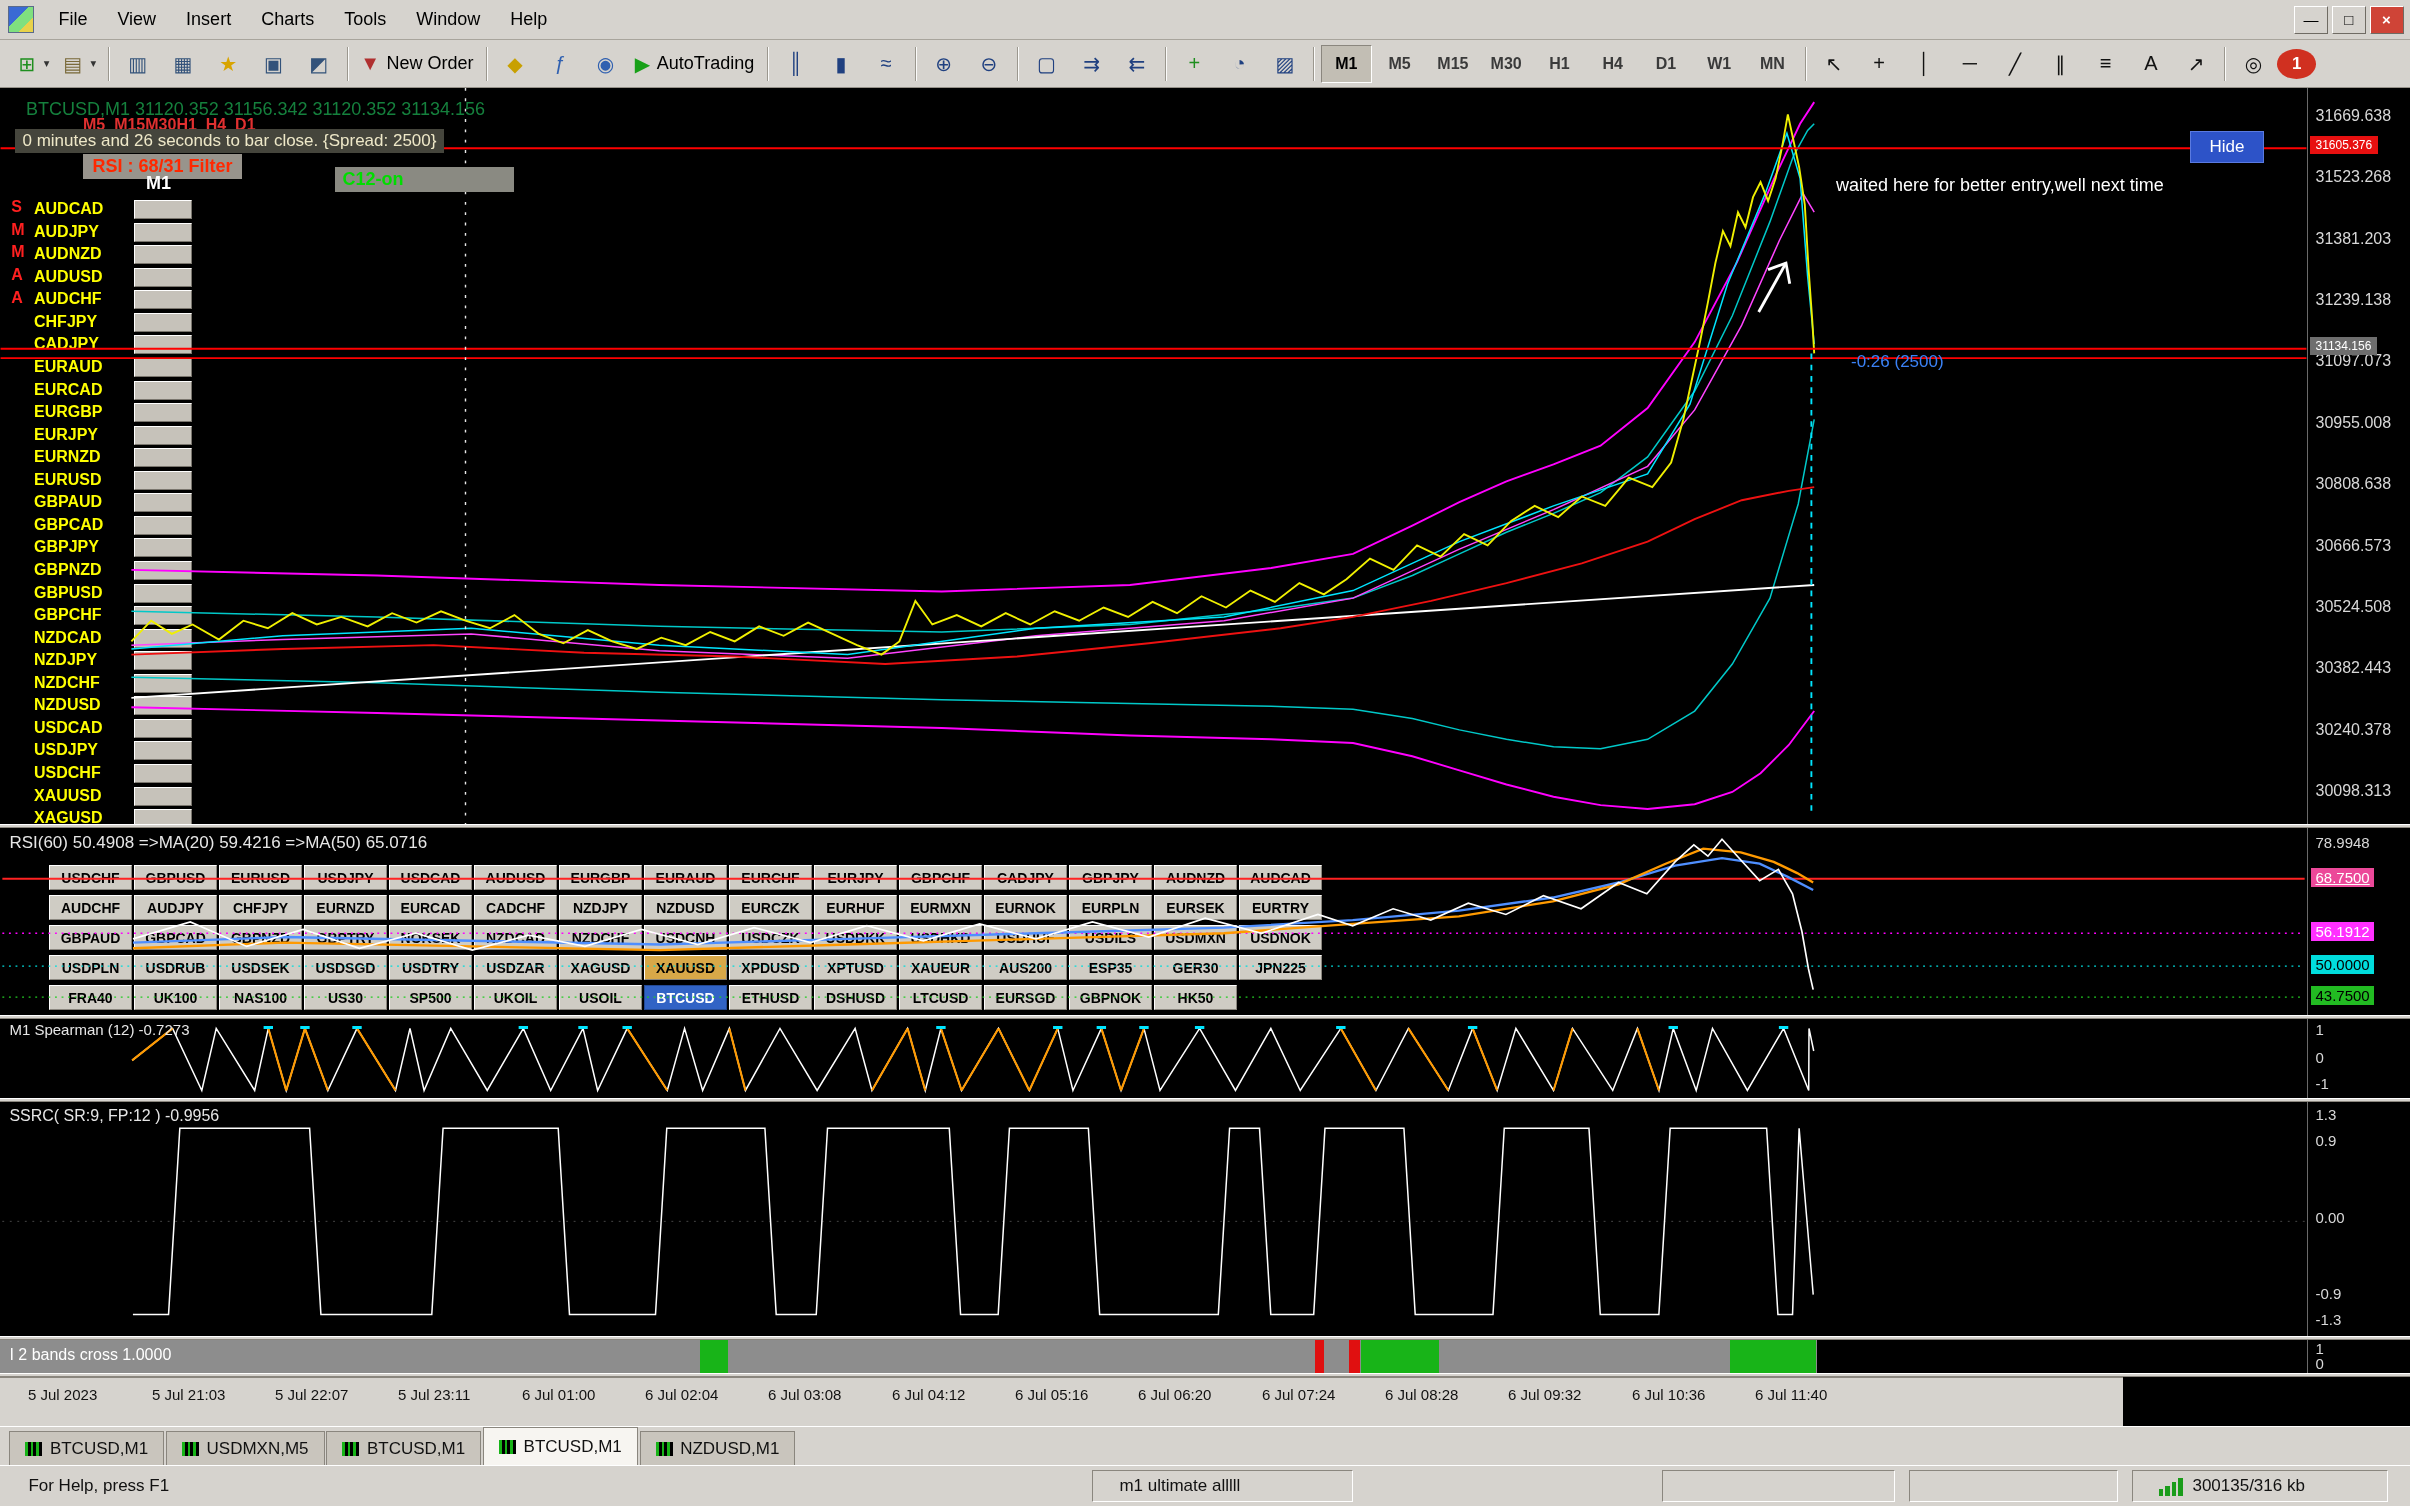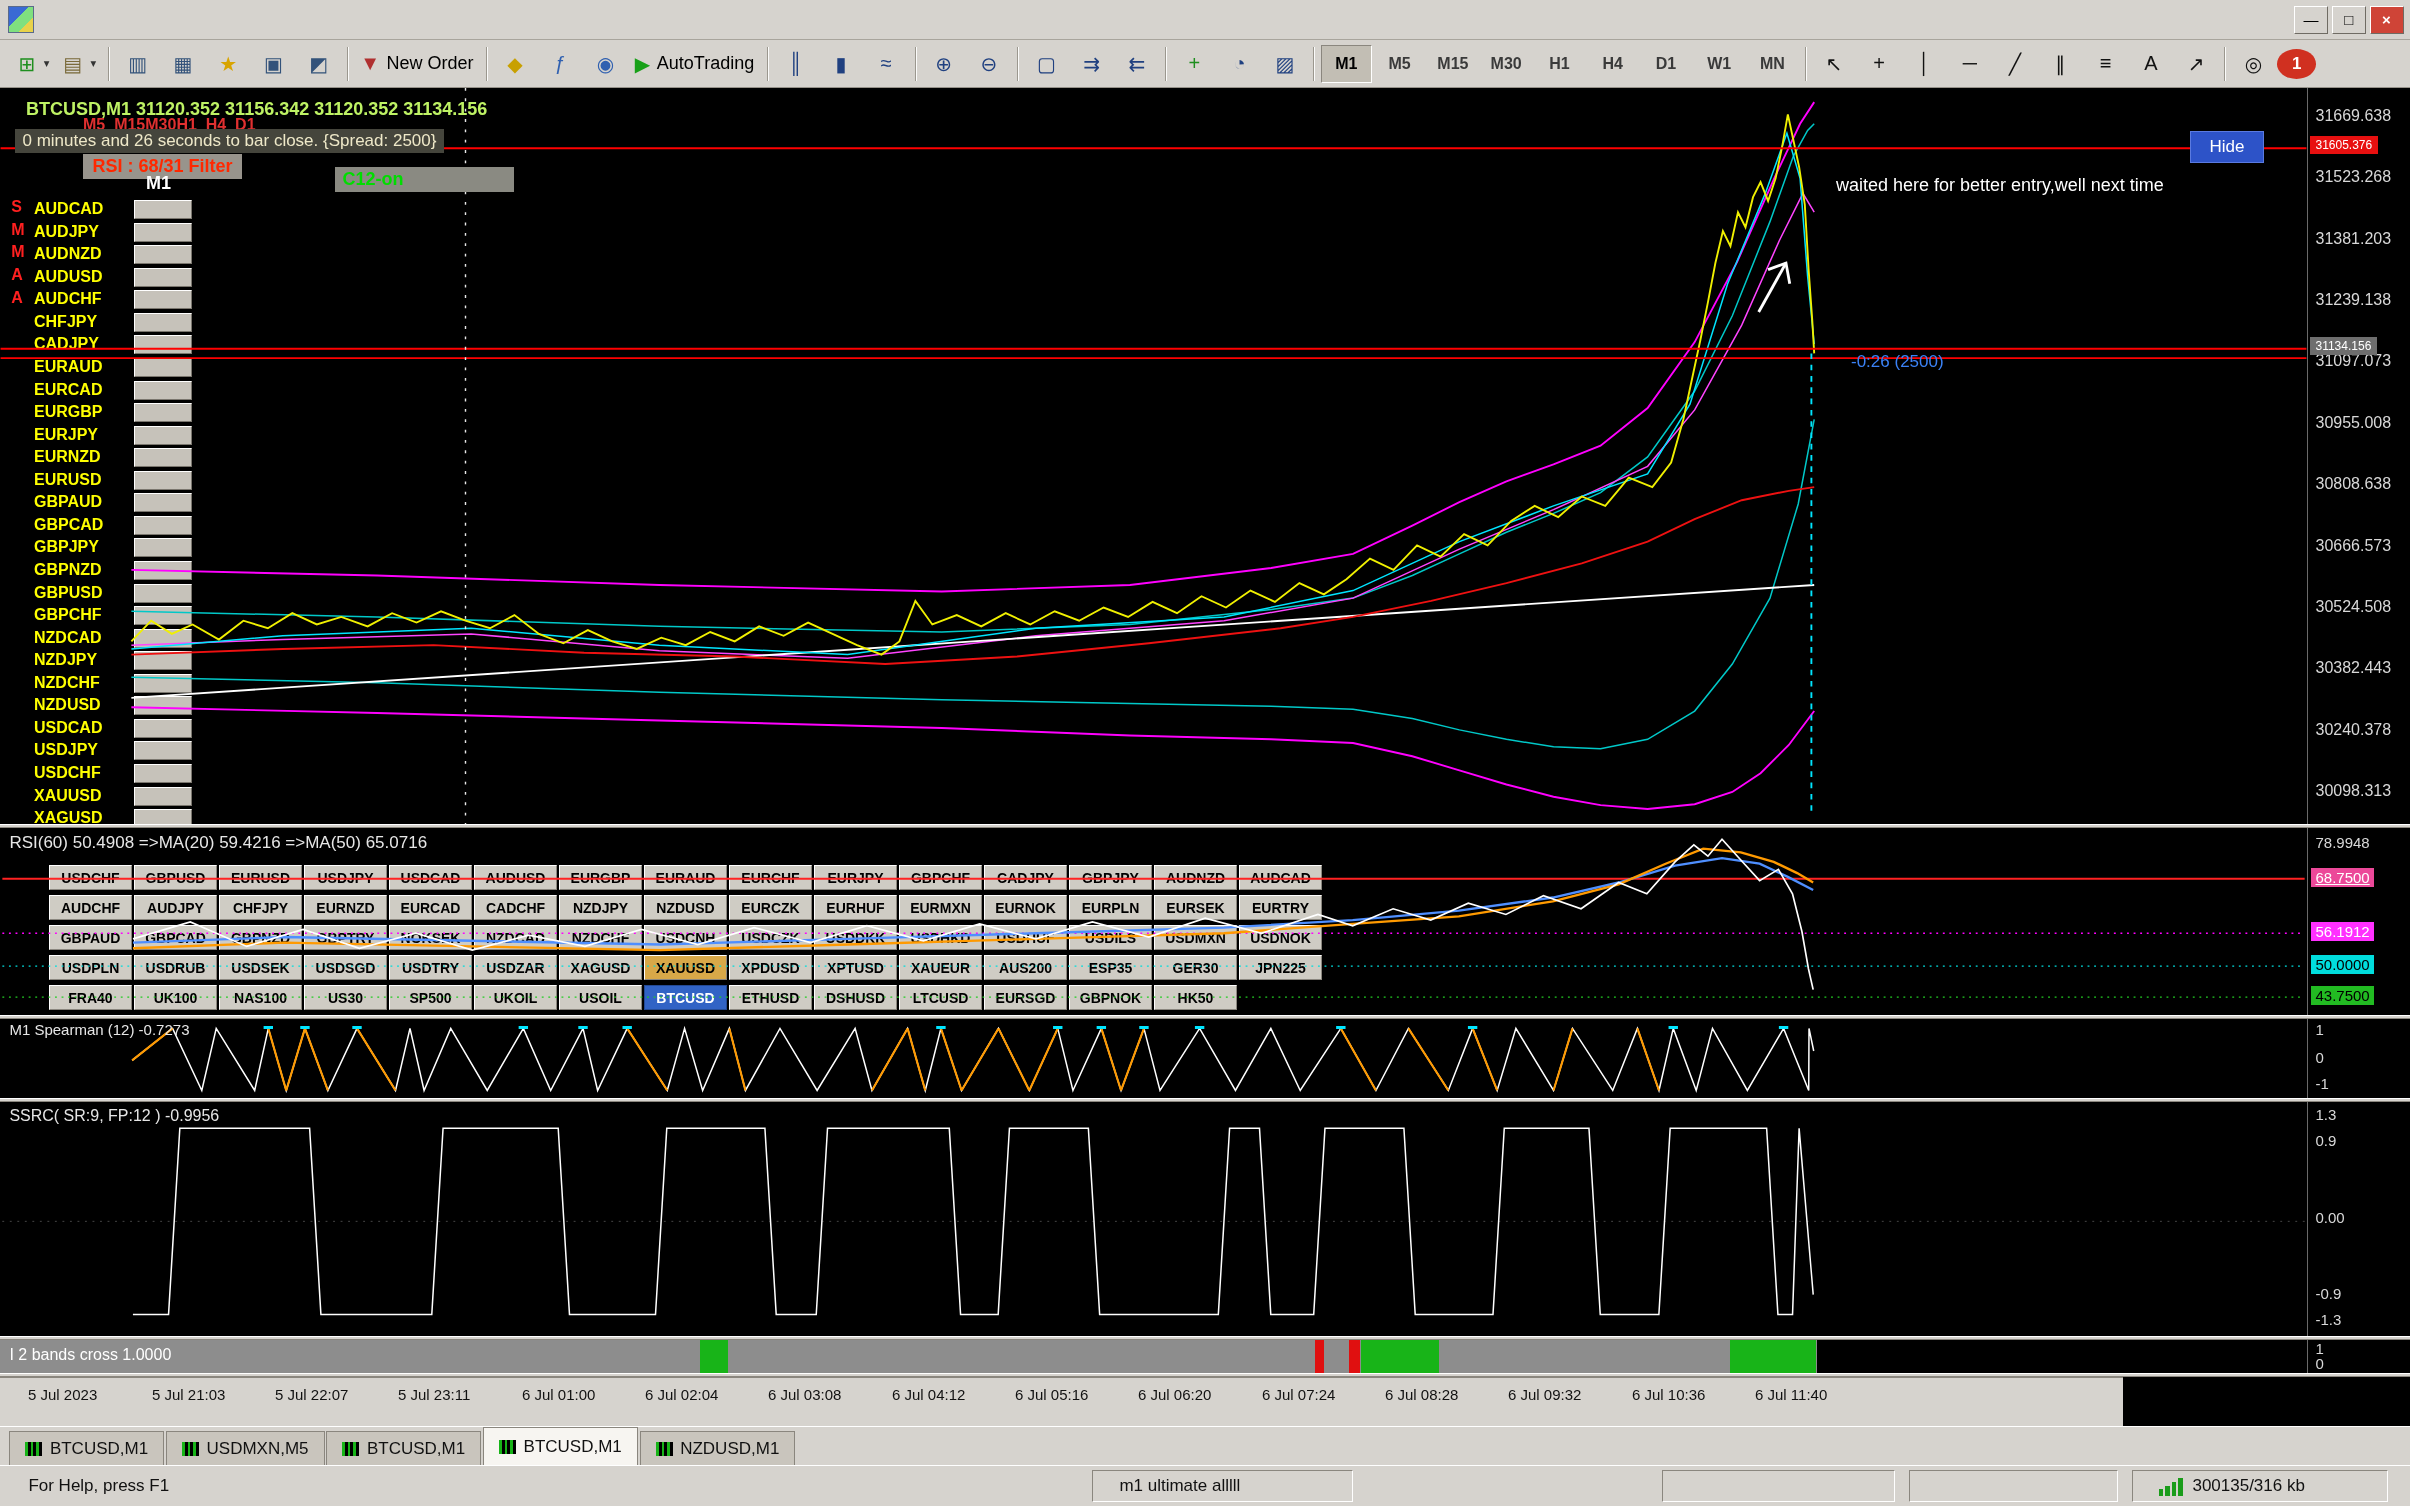--- a/index.html
+++ b/index.html
@@ -39,21 +39,21 @@
   #spearman-panel{position:absolute;top:1019px;left:0;width:2307px;height:79px;background:#000;overflow:hidden;}
   #spearman-axis{position:absolute;top:1019px;left:2307px;width:104px;height:79px;background:#000;border-left:0.9px solid #6a6a6a;}
   #ssrc-panel{position:absolute;top:1102px;left:0;width:2307px;height:234px;background:#000;overflow:hidden;}
   #ssrc-axis{position:absolute;top:1102px;left:2307px;width:104px;height:234px;background:#000;border-left:0.9px solid #6a6a6a;}
   #bands-panel{position:absolute;top:1340px;left:0;width:2307px;height:33px;background:#000;overflow:hidden;}
   #bands-axis{position:absolute;top:1340px;left:2307px;width:104px;height:33px;background:#000;border-left:0.9px solid #6a6a6a;}
   #time-axis{position:absolute;top:1377px;left:0;width:2123px;height:49px;background:#d6d3ce;border-top:0.9px solid #8a867e;}
   .time-label{position:absolute;top:7.5px;font-size:15px;color:#111;}
   
   .ov{position:absolute;white-space:nowrap;}
-  #ohlc{left:26px;top:11.3px;font-size:18px;color:#bef264;font-weight:bold;}
+  #ohlc{left:26px;top:11.3px;font-size:18px;color:#15803d;}
   #tf-label{left:83px;top:28px;font-size:16px;color:#e03030;font-weight:bold;}
   #barclose{left:15px;top:41px;font-size:17px;color:#eee8c8;background:#45453c;padding:1.9px 7.5px;}
   #rsifilter{left:83px;top:66px;font-size:18px;font-weight:bold;color:#ff2800;background:#98948c;padding:1.9px 9.4px;}
   #c12{left:335px;top:79px;width:179px;font-size:18px;font-weight:bold;color:#00dd00;background:#8a8a82;padding:1.9px 7.5px;box-sizing:border-box;}
   #m1col{left:146px;top:85px;font-size:18px;font-weight:bold;color:#fff;}
   #hide-btn{left:2190px;top:43px;width:72px;height:30px;background:#2d53c8;color:#fff;font-size:17px;
             display:flex;align-items:center;justify-content:center;border:0.9px solid #5a7ae0;}
   #annotation{left:1836px;top:87px;font-size:18px;color:#fff;}
   #countdown{left:1851px;top:264px;font-size:17px;color:#3b82f6;}
   .red-letter{position:absolute;left:11.3px;font-size:16px;font-weight:bold;color:#ff2020;}
@@ -94,20 +94,29 @@
                border:0.9px solid;border-color:#8a867e #fff #fff #8a867e;}
   .conn-bar{display:inline-block;width:4.7px;margin-right:1.9px;background:#1a9c1a;vertical-align:bottom;}
 </style>
 </head>
 <body>
 
 <div id="screen">
 
   <div class="menubar">
     <div class="app-icon"></div>
+    <div id="menu-items">
+        <div class="menu-item">File</div>
+        <div class="menu-item">View</div>
+        <div class="menu-item">Insert</div>
+        <div class="menu-item">Charts</div>
+        <div class="menu-item">Tools</div>
+        <div class="menu-item">Window</div>
+        <div class="menu-item">Help</div>
+      </div>
     <div class="win-controls" id="win-controls">
         <div class="win-btn">—</div>
         <div class="win-btn">□</div>
         <div class="win-btn close">×</div>
       </div>
   </div>
 
   <div class="toolbar" id="toolbar">
       <div class="tb-group">
         <div class="tb-btn">

